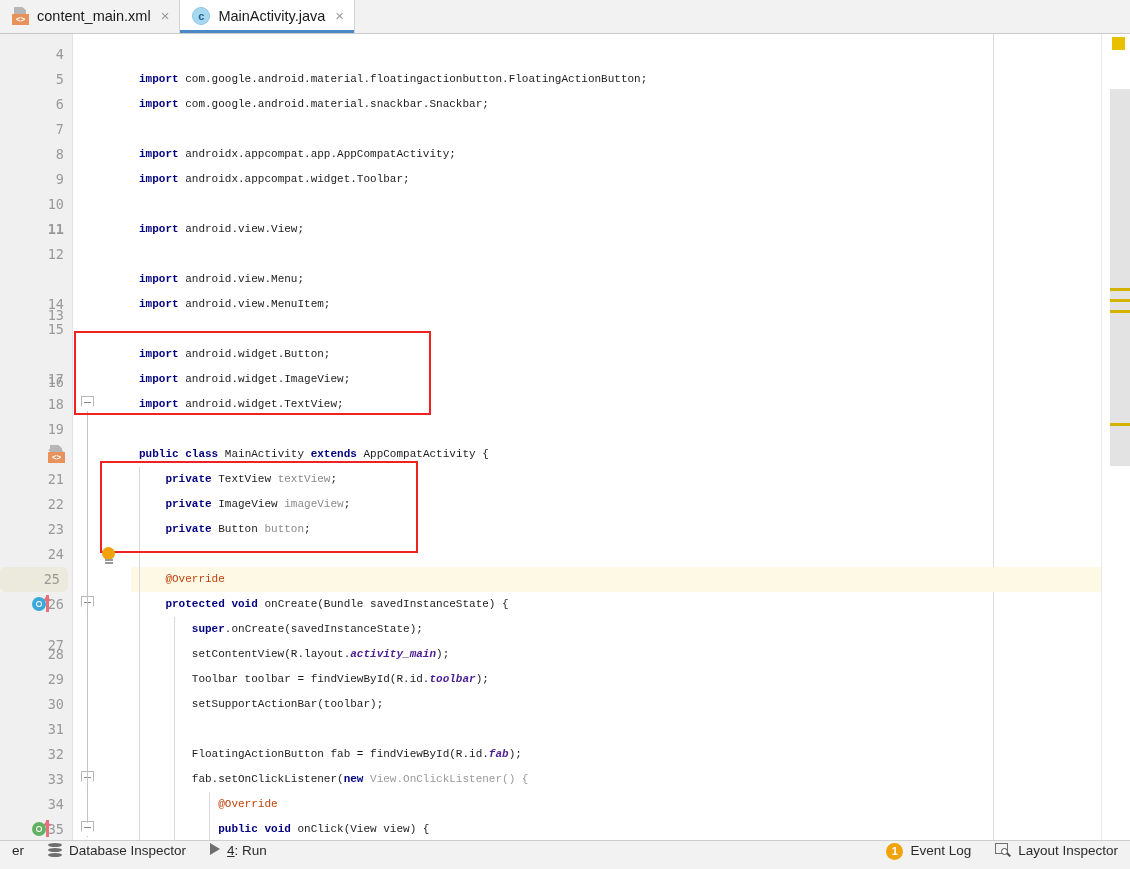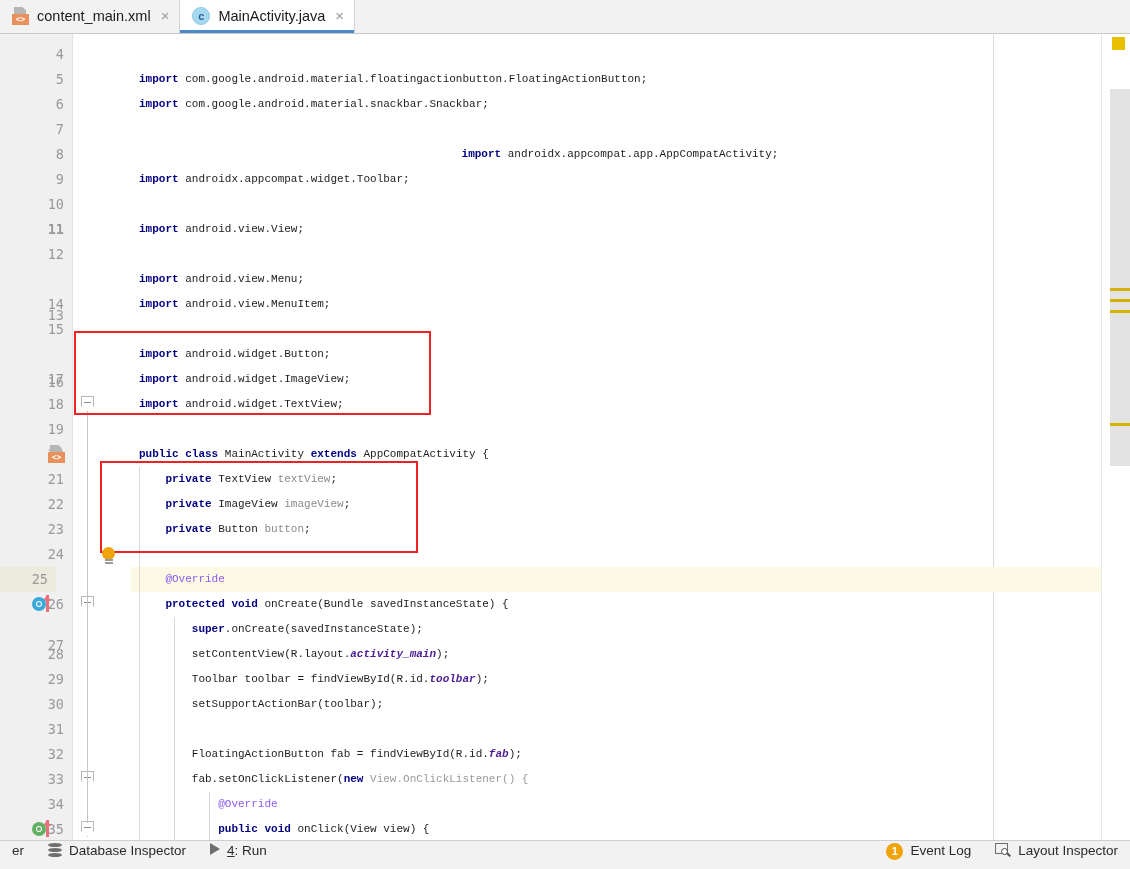--- a/index.html
+++ b/index.html
@@ -122,21 +122,21 @@
     white-space: pre;
     font-family: Liberation Mono, monospace;
     font-size: 11px;
     color: #1c1c1c;
     padding-left: 8px;
     margin-left: 30px;
   }
   .cline.caret { background: #fdf9e4; }
 
   .kw   { color: #000080; font-weight: bold; }
-  .ann  { color: #8b5cf6; }
+  .ann  { color: #c2410c; }
   .fld  { color: #8a8a8a; }
   .stat { color: #4c1d95; font-weight: bold; font-style: italic; }
   .gray { color: #9a9a9a; }
 
   
   .iguide {
     position: absolute; top: 0; bottom: 0;
     width: 1px; background: #d8d8d8;
   }
 
@@ -370,21 +370,21 @@
       </div>
       <div class="row" style="position: absolute; left: 0px; right: 0px; top: 458px;">
         <span class="ln">22</span>
       </div>
       <div class="row" style="position: absolute; left: 0px; right: 0px; top: 483px;">
         <span class="ln">23</span>
       </div>
       <div class="row" style="position: absolute; left: 0px; right: 0px; top: 508px; text-decoration: underline;">
         <span class="ln">24</span>
       </div>
-      <div class="row caretrow-gutter" style="position: absolute; left: 0px; right: 16px; top: 533px;">
+      <div class="row caretrow-gutter" style="position: absolute; left: 0px; right: 4px; top: 533px; border-radius: 6px;">
         <span class="ln">25</span>
       </div>
       <div class="row" style="position: absolute; left: 0px; right: 0px; top: 558px;">
         <span class="ln">26</span>
       </div>
       <div class="row" style="position: absolute; left: 17px; right: 0px; top: 583px; margin-top: 16px;">
         <span class="ln">27</span>
       </div>
       <div class="row" style="position: absolute; left: 0px; right: 0px; top: 608px;">
         <span class="ln">28</span>
@@ -441,21 +441,21 @@
       <div class="foldline" style="left: 14px; top: 378px; height: 411px;"></div>
     </div>
 
   <div class="codearea" id="codearea">
     <div class="wrapguide" style="left:892px"></div>
     <div class="code" id="codelines">
         <div class="cline" style="position: absolute; left: 0px; right: 0px; top: 8px;">&nbsp;</div>
         <div class="cline" style="position: absolute; left: 0px; right: 0px; top: 33px;"><span class="kw">import</span><span> com.google.android.material.floatingactionbutton.FloatingActionButton;</span></div>
         <div class="cline" style="position: absolute; left: 0px; right: 0px; top: 58px;"><span class="kw">import</span><span> com.google.android.material.snackbar.Snackbar;</span></div>
         <div class="cline" style="position: absolute; left: 0px; right: 0px; top: 83px;">&nbsp;</div>
-        <div class="cline" style="position: absolute; left: 0px; right: 0px; top: 108px; text-align: center;"><span class="kw">import</span><span> androidx.appcompat.app.AppCompatActivity;</span></div>
+        <div class="cline" style="position: absolute; left: 0px; right: 0px; top: 108px;"><span class="kw">import</span><span> androidx.appcompat.app.AppCompatActivity;</span></div>
         <div class="cline" style="position: absolute; left: 0px; right: 0px; top: 133px;"><span class="kw">import</span><span> androidx.appcompat.widget.Toolbar;</span></div>
         <div class="cline" style="position: absolute; left: 0px; right: 0px; top: 158px;">&nbsp;</div>
         <div class="cline" style="position: absolute; left: 0px; right: 0px; top: 183px;"><span class="kw">import</span><span> android.view.View;</span></div>
         <div class="cline" style="position: absolute; left: 0px; right: 0px; top: 208px;">&nbsp;</div>
         <div class="cline" style="position: absolute; left: 0px; right: 0px; top: 233px;"><span class="kw">import</span><span> android.view.Menu;</span></div>
         <div class="cline" style="position: absolute; left: 0px; right: 0px; top: 258px;"><span class="kw">import</span><span> android.view.MenuItem;</span></div>
         <div class="cline" style="position: absolute; left: 0px; right: 0px; top: 283px;">&nbsp;</div>
         <div class="cline" style="position: absolute; left: 0px; right: 0px; top: 308px;"><span class="kw">import</span><span> android.widget.Button;</span></div>
         <div class="cline" style="position: absolute; left: 0px; right: 0px; top: 333px;"><span class="kw">import</span><span> android.widget.ImageView;</span></div>
         <div class="cline" style="position: absolute; left: 0px; right: 0px; top: 358px;"><span class="kw">import</span><span> android.widget.TextView;</span></div>

